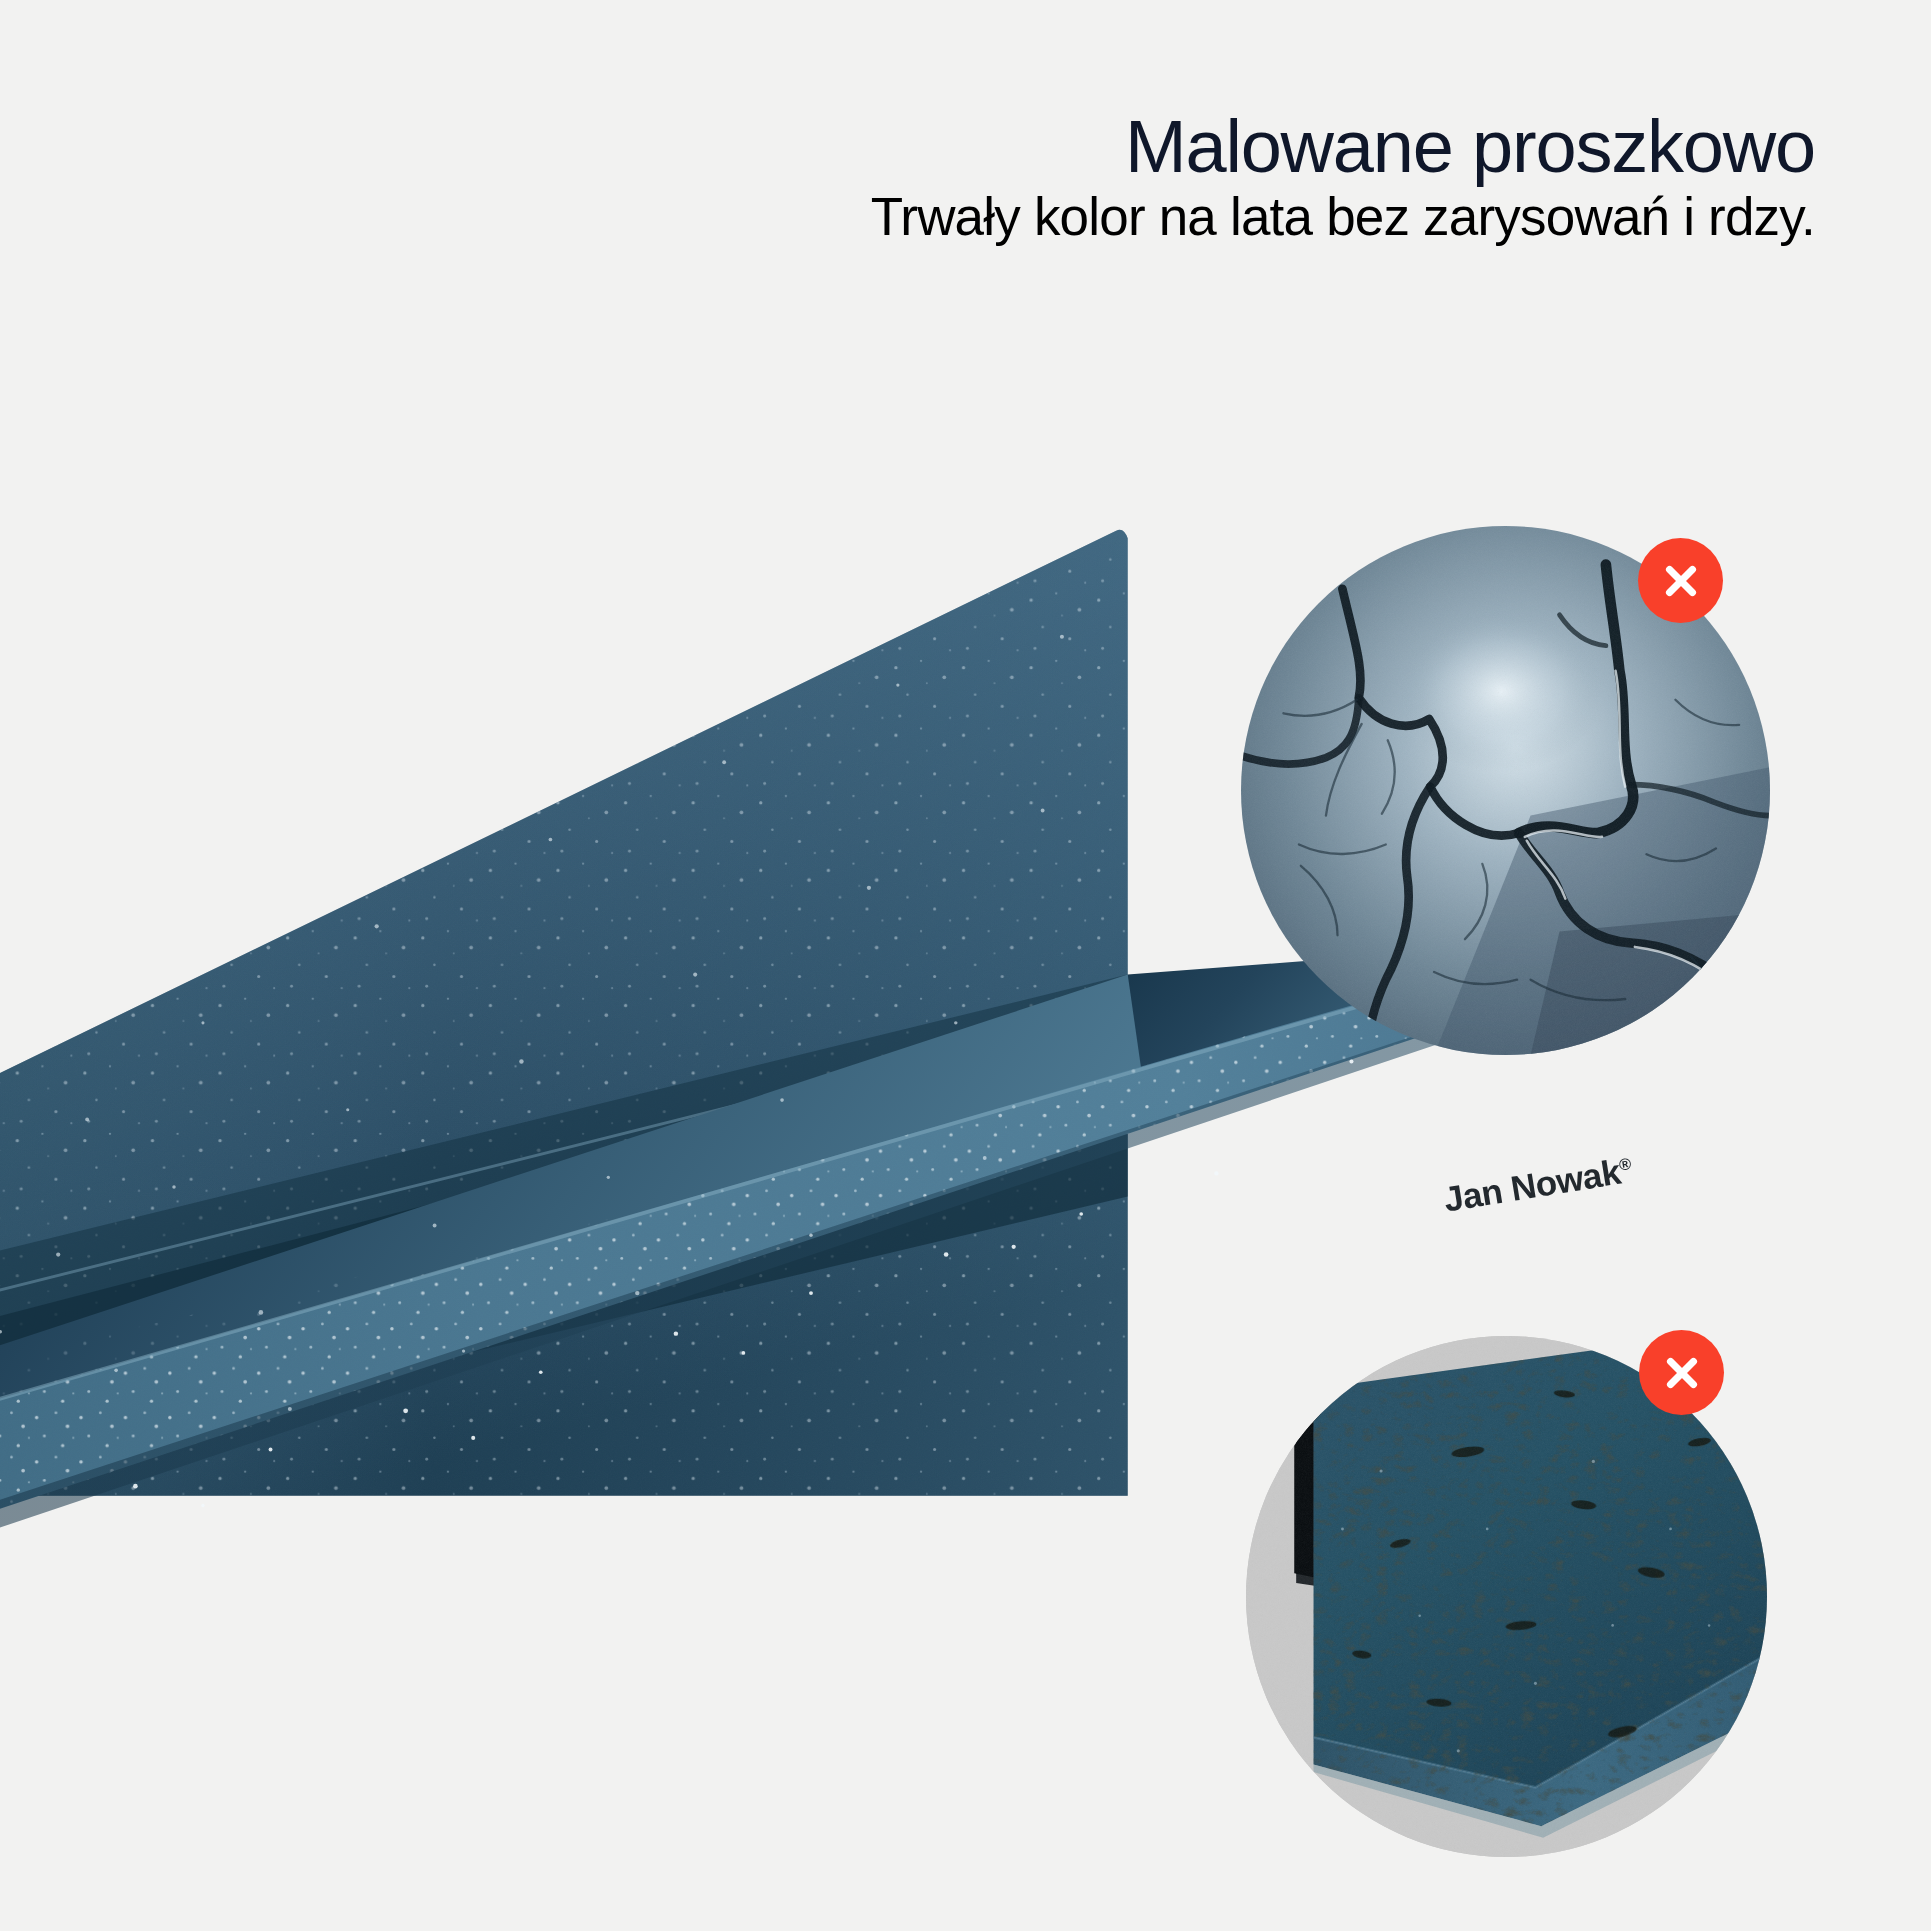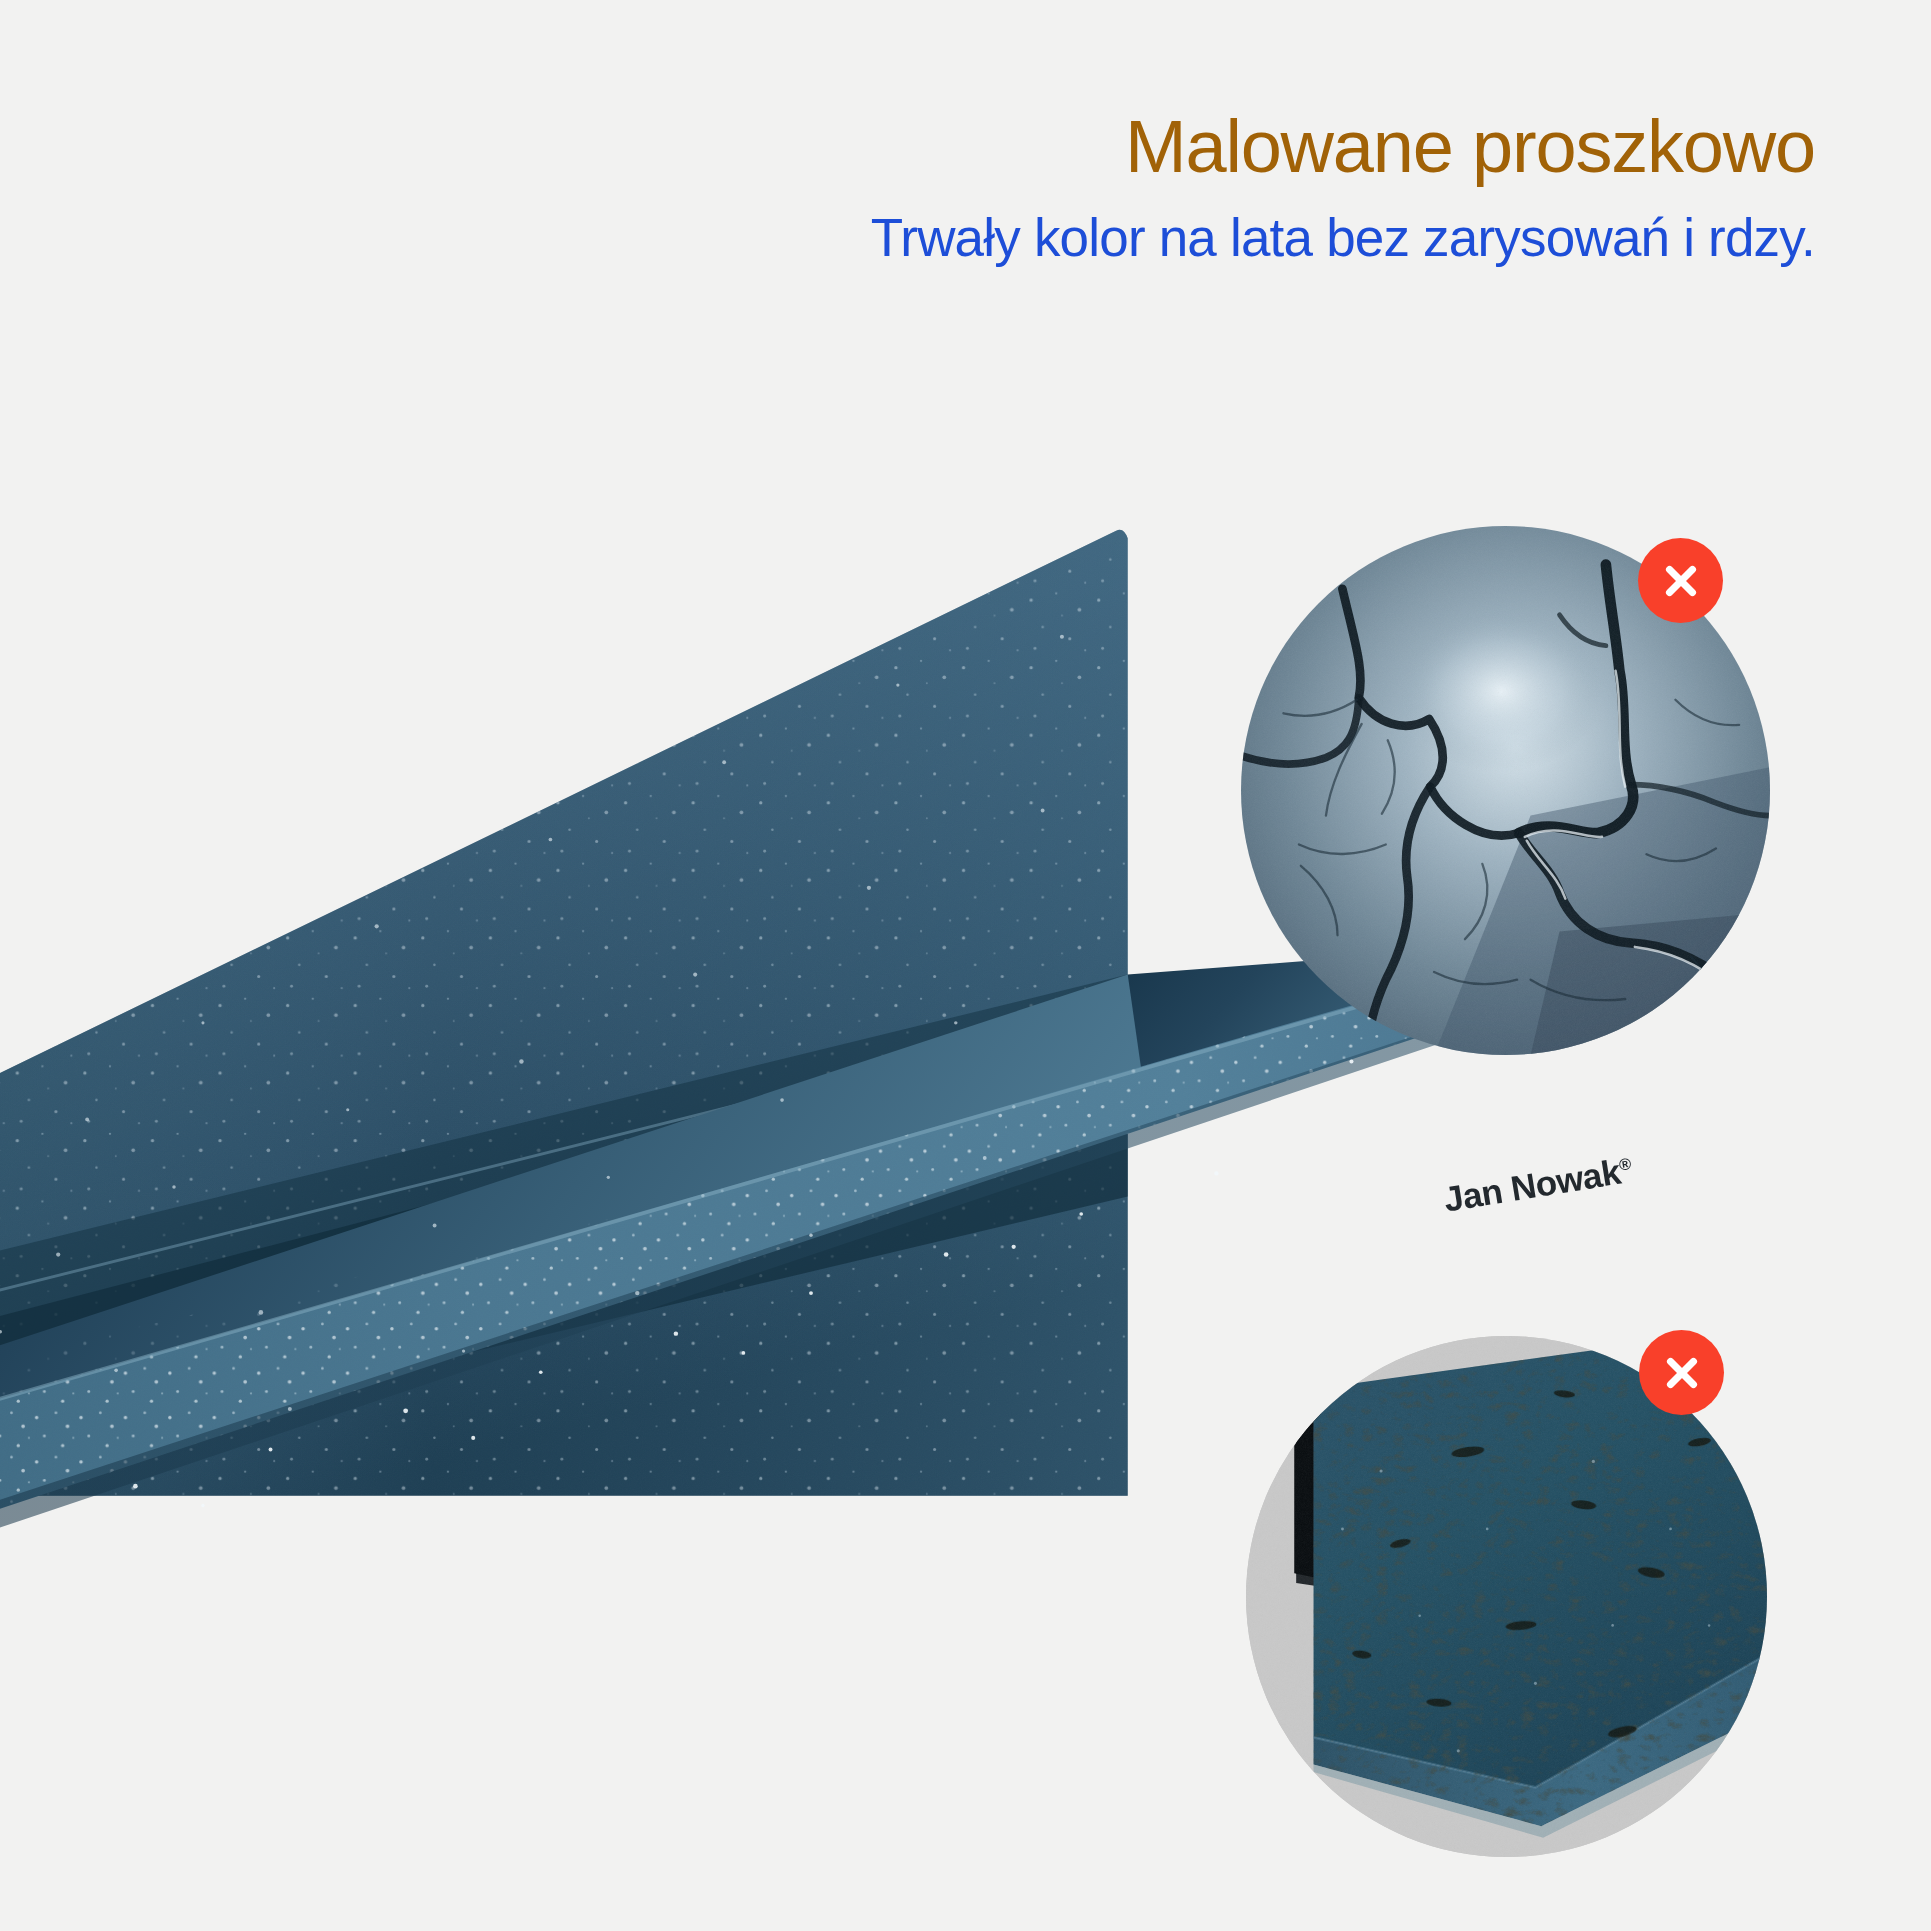--- a/index.html
+++ b/index.html
@@ -19,30 +19,29 @@
   
   #header {
     position:absolute;
     top:106px; left:0; right:116px;
     text-align:right;
   }
   #headline {
     font-size:74px;
     font-weight:400;
     letter-spacing:-1.2px;
-    color:#a16207;
+    color:#0f172a;
     line-height:1.1;
     white-space:nowrap;
   }
   #subheadline {
-    margin-top:21px;
     font-size:53px;
     font-weight:300;
     letter-spacing:-0.8px;
-    color:#1d4ed8;
+    color:#000000;
     line-height:1.15;
     white-space:nowrap;
   }
 
   
   #shelf {
     position:absolute;
     left:-58px; top:521px;
     width:1738px; height:1052px;
   }

